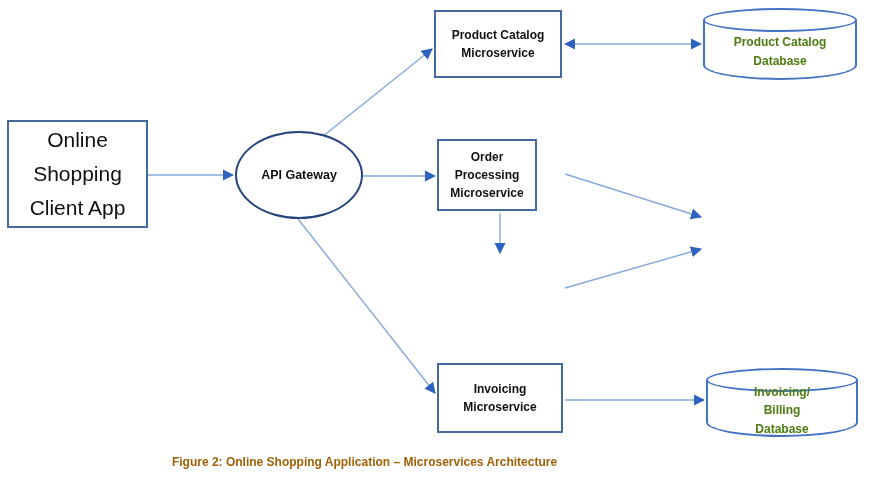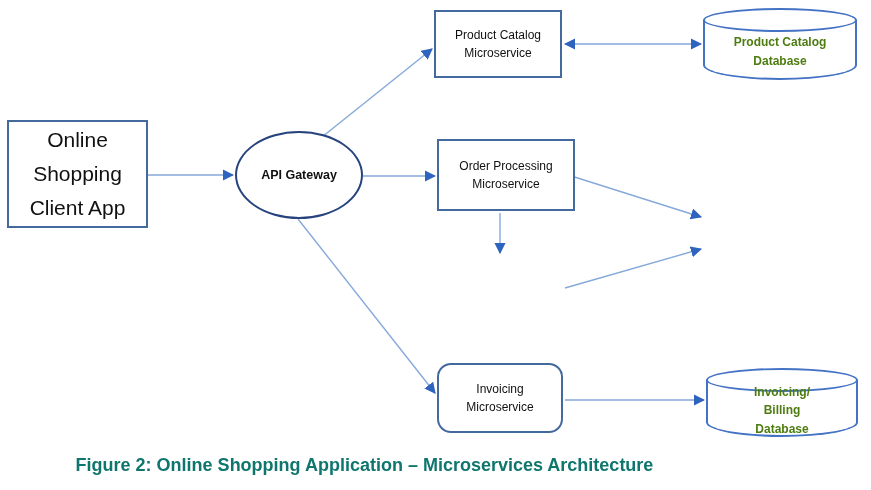--- a/index.html
+++ b/index.html
@@ -27,21 +27,21 @@
     align-items: center;
     justify-content: center;
     text-align: center;
     background: #ffffff;
     color: #111111;
     z-index: 1;
   }
   .rect-node {
     border: 2px solid var(--box-border, #44699d);
     font-size: 12px;
-    font-weight: normal;
+    font-weight: bold;
     line-height: 1.5;
     padding: 2px 6px;
   }
   .client-node {
     border: 2px solid var(--box-border, #44699d);
     font-size: 21px;
     font-weight: 400;
     line-height: 34px;
     padding: 0 14px;
   }
@@ -84,23 +84,23 @@
     line-height: 1.55;
     color: #4d7c0f;
     padding: 0 28px;
   }
   .caption {
     position: absolute;
     left: 0;
     top: 455px;
     width: 729px;
     text-align: center;
-    font-size: 18px;
+    font-size: 12px;
     font-weight: bold;
-    color: #0f766e;
+    color: #a16207;
     z-index: 1;
   }
 </style>
 </head>
 <body>
 
 <div id="canvas">
 
   <svg class="connectors" viewBox="0 0 871 490">
     <defs>
@@ -124,26 +124,26 @@
   </div>
 
   <div class="node client-node" style="left:7px; top:120px; width:141px; height:108px;">
     <span>Online Shopping Client App</span>
   </div>
 
   <div class="node rect-node" style="left:434px; top:10px; width:128px; height:68px;">
     <span>Product Catalog Microservice</span>
   </div>
 
-  <div class="node rect-node" style="left:437px; top:139px; width:138px; height:72px;">
+  <div class="node rect-node" style="left:437px; top:139px; width:100px; height:72px;">
     <span>Order Processing Microservice</span>
   </div>
 
 
-  <div class="node rect-node" style="left:437px; top:363px; width:126px; height:70px;border-radius:14px;">
+  <div class="node rect-node" style="left:437px; top:363px; width:126px; height:70px;">
     <span>Invoicing Microservice</span>
   </div>
 
   <div class="db-node" style="left:703px; top:20px; width:154px; height:60px;">
     <div class="db-label">Product Catalog Database</div>
   </div>
 
 
   <div class="db-node" style="left:706px; top:380px; width:152px; height:57px;">
     <div class="db-label">Invoicing/ Billing Database</div>

